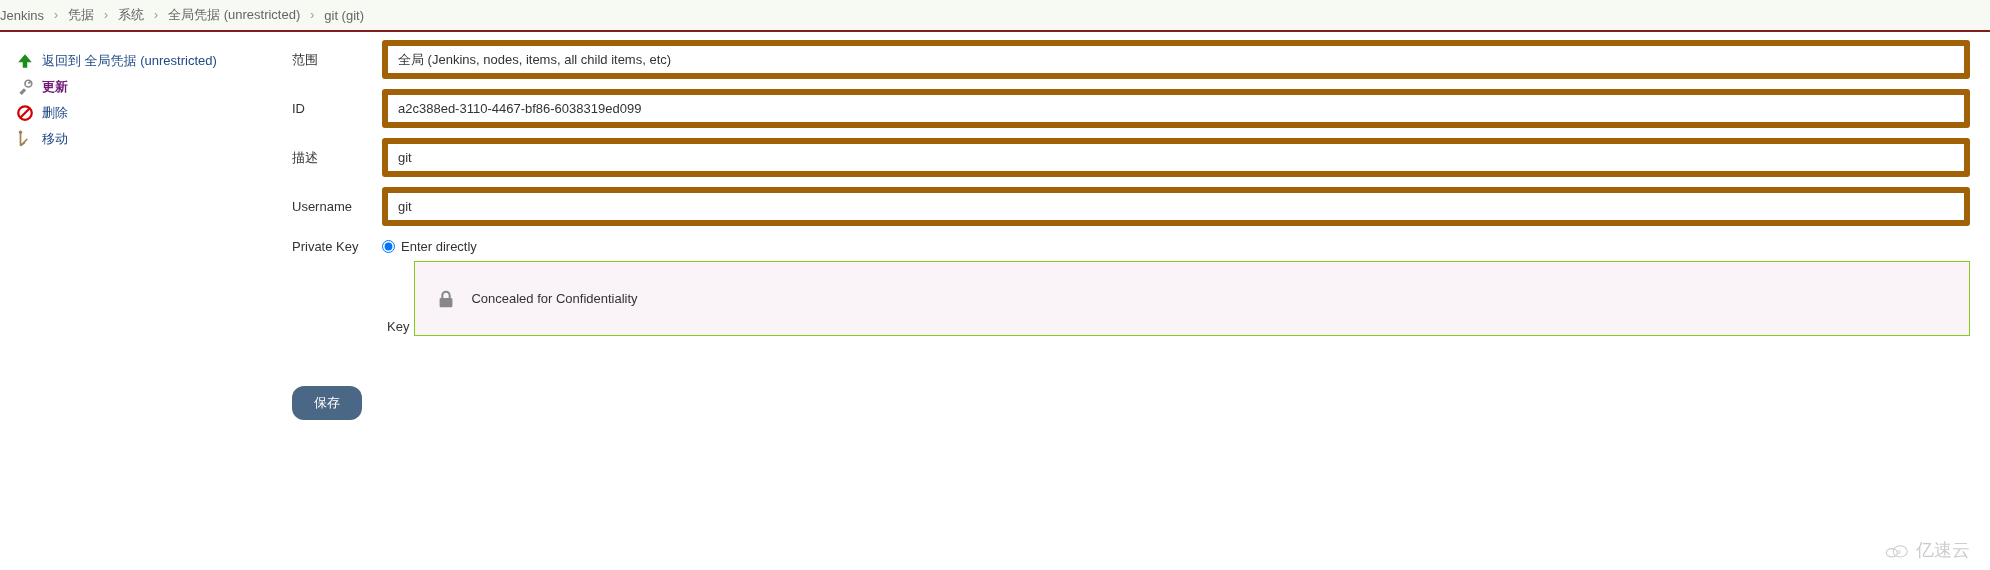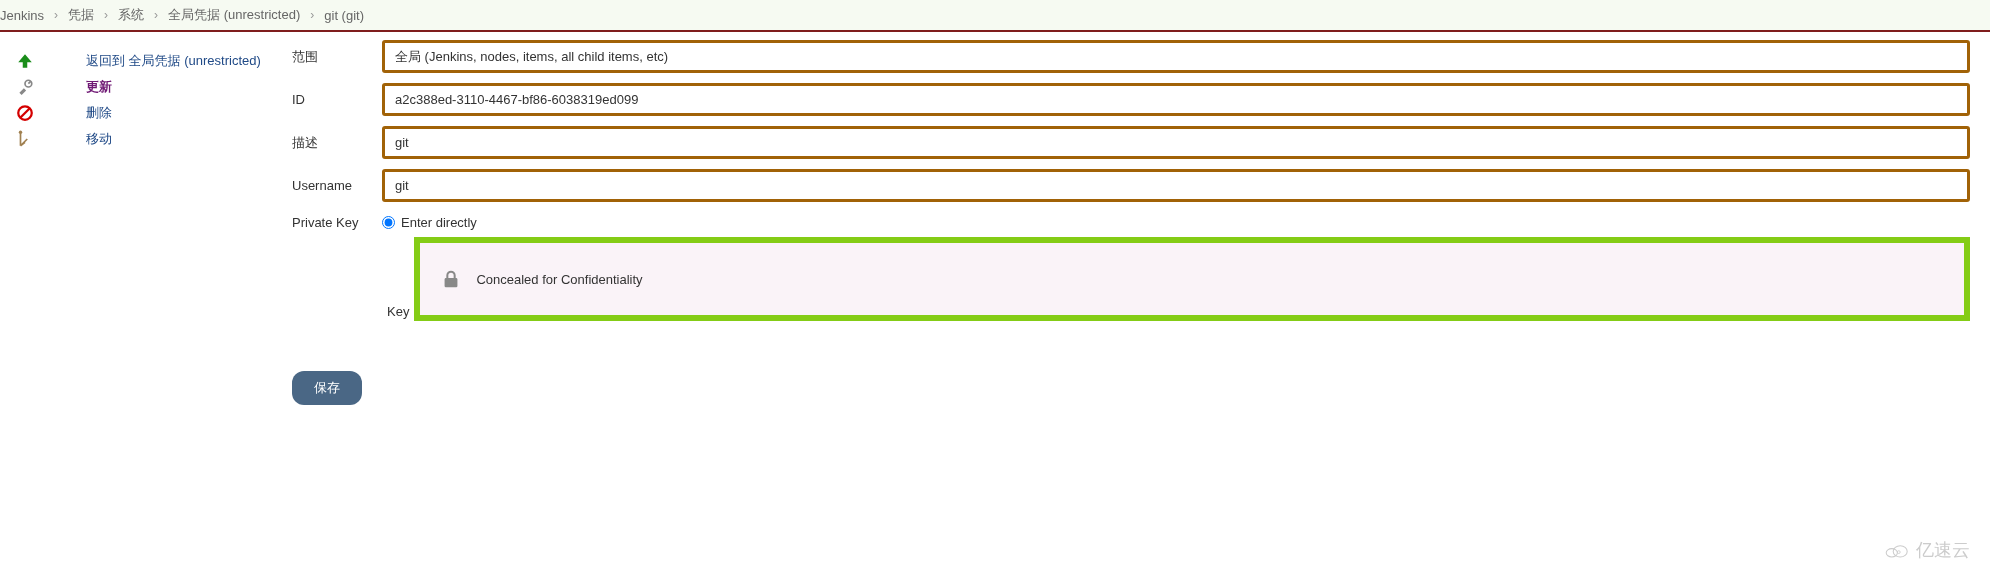--- a/index.html
+++ b/index.html
@@ -46,21 +46,20 @@
       display: flex;
       align-items: center;
       gap: 8px;
       padding: 4px 0;
       cursor: pointer;
       font-size: 13px;
     }
     .sidebar-item a {
       color: #204a87;
       text-decoration: none;
-      margin-left: 44px;
     }
     .sidebar-item.highlight a {
       color: #701a75;
       font-weight: bold;
     }
     .icon {
       width: 18px;
       height: 18px;
       display: inline-flex;
       align-items: center;
@@ -81,21 +80,21 @@
       color: #333;
       text-align: left;
       padding-right: 5px;
     }
     .form-field {
       flex: 1;
     }
     .form-field input[type="text"] {
       width: 100%;
       padding: 6px 10px;
-      border: 3px solid #a16207;
+      border: 6px solid #a16207;
       border-radius: 3px;
       font-size: 13px;
       color: #333;
       background: #fff;
     }
     .radio-row {
       display: flex;
       align-items: center;
       padding: 3px 0;
     }
@@ -106,21 +105,21 @@
       margin-top: 4px;
       margin-left: 0;
     }
     .key-label {
       font-size: 13px;
       color: #333;
       padding: 2px 5px;
     }
     .key-box {
       background: #faf3f8;
-      border: 6px solid #84cc16;
+      border: 1px solid #84cc16;
       padding: 25px 20px;
       display: flex;
       align-items: center;
       gap: 14px;
       margin-top: 0;
       min-height: 75px;
     }
     .key-box .concealed-text {
       color: #333;
       font-size: 13px;

